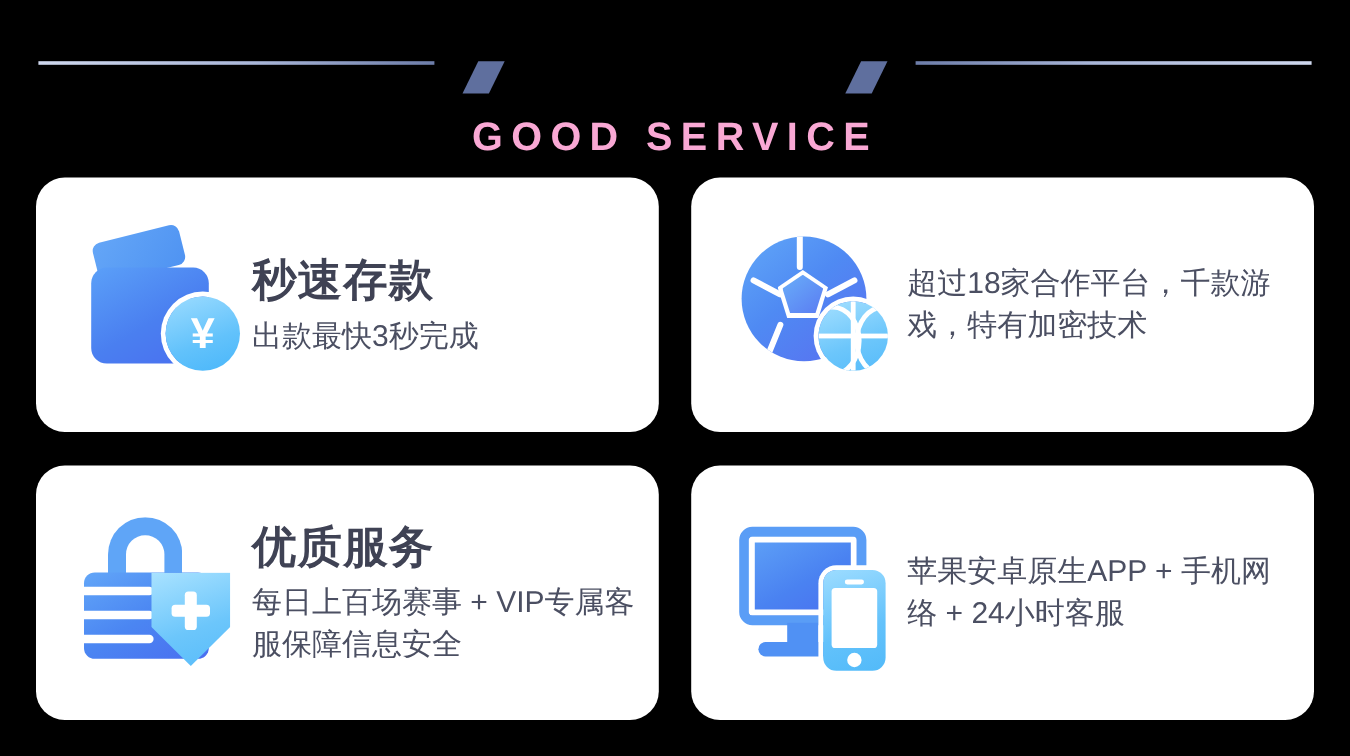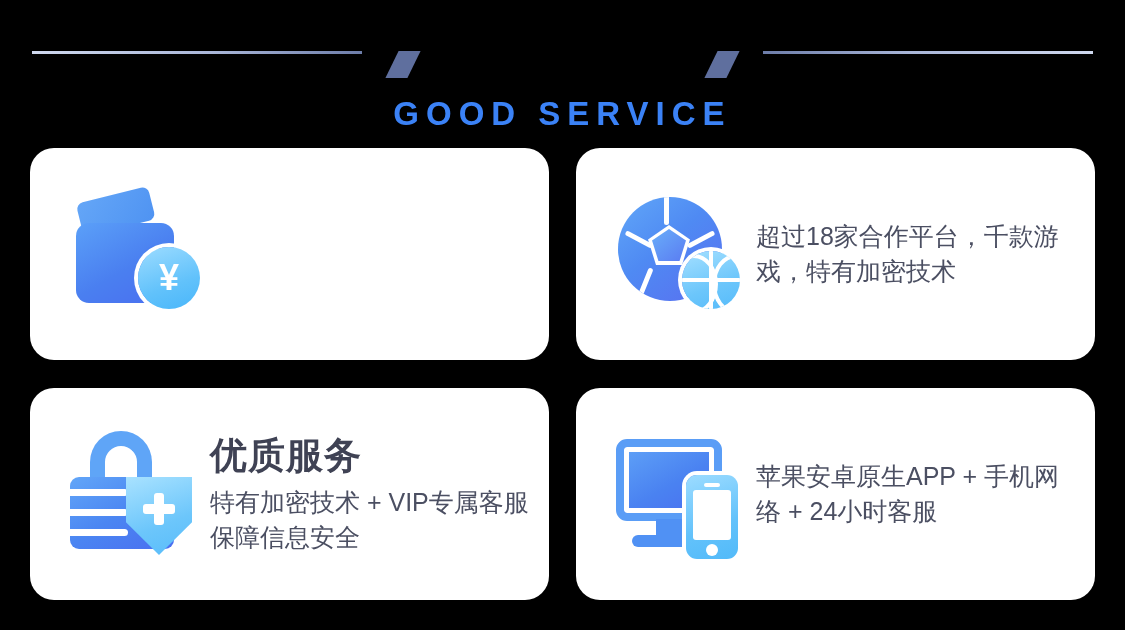--- a/index.html
+++ b/index.html
@@ -82,21 +82,21 @@
   }
   .title-en {
     position: absolute;
     top: 94px;
     left: 0;
     width: 1125px;
     text-align: center;
     font-size: 33px;
     line-height: 40px;
     font-weight: bold;
-    color: #3b82f6;
+    color: #f9a8d4;
     letter-spacing: 7px;
   }
 
   
   .grid {
     position: absolute;
     top: 148px;
     left: 30px;
     width: 1065px;
     height: 452px;
@@ -350,20 +350,24 @@
 </div>
 
 <div class="grid">
 
   <div class="card">
     <div class="card-icon">
       <div class="ic-wallet-flap"></div>
       <div class="ic-wallet-body"></div>
       <div class="ic-wallet-knob"></div>
       <div class="ic-coin">¥</div>
+    </div>
+    <div class="card-text">
+      <div class="card-title">秒速存款</div>
+      <div class="card-desc">出款最快3秒完成</div>
     </div>
   </div>
 
   <div class="card">
     <div class="card-icon">
       <div class="ic-soccer">
         <div class="ic-soc-seam" style="left:46px;top:-6px;width:5px;height:34px;"></div>
         <div class="ic-soc-seam" style="left:6px;top:40px;width:30px;height:5px;transform:rotate(28deg);"></div>
         <div class="ic-soc-seam" style="left:68px;top:40px;width:30px;height:5px;transform:rotate(-28deg);"></div>
         <div class="ic-soc-seam" style="left:24px;top:70px;width:5px;height:36px;transform:rotate(22deg);"></div>
@@ -388,21 +392,21 @@
         <div class="ic-lock-stripe" style="top:12px;"></div>
         <div class="ic-lock-stripe" style="top:32px;"></div>
         <div class="ic-lock-stripe" style="top:52px;"></div>
       </div>
       <div class="ic-shield">
         <div class="ic-cross"></div>
       </div>
     </div>
     <div class="card-text">
       <div class="card-title">优质服务</div>
-      <div class="card-desc">特有加密技术 + VIP专属客服保障信息安全</div>
+      <div class="card-desc">每日上百场赛事 + VIP专属客服保障信息安全</div>
     </div>
   </div>
 
   <div class="card">
     <div class="card-icon">
       <div class="ic-monitor"></div>
       <div class="ic-mon-neck"></div>
       <div class="ic-mon-base"></div>
       <div class="ic-phone">
         <div class="ic-phone-speaker"></div>

